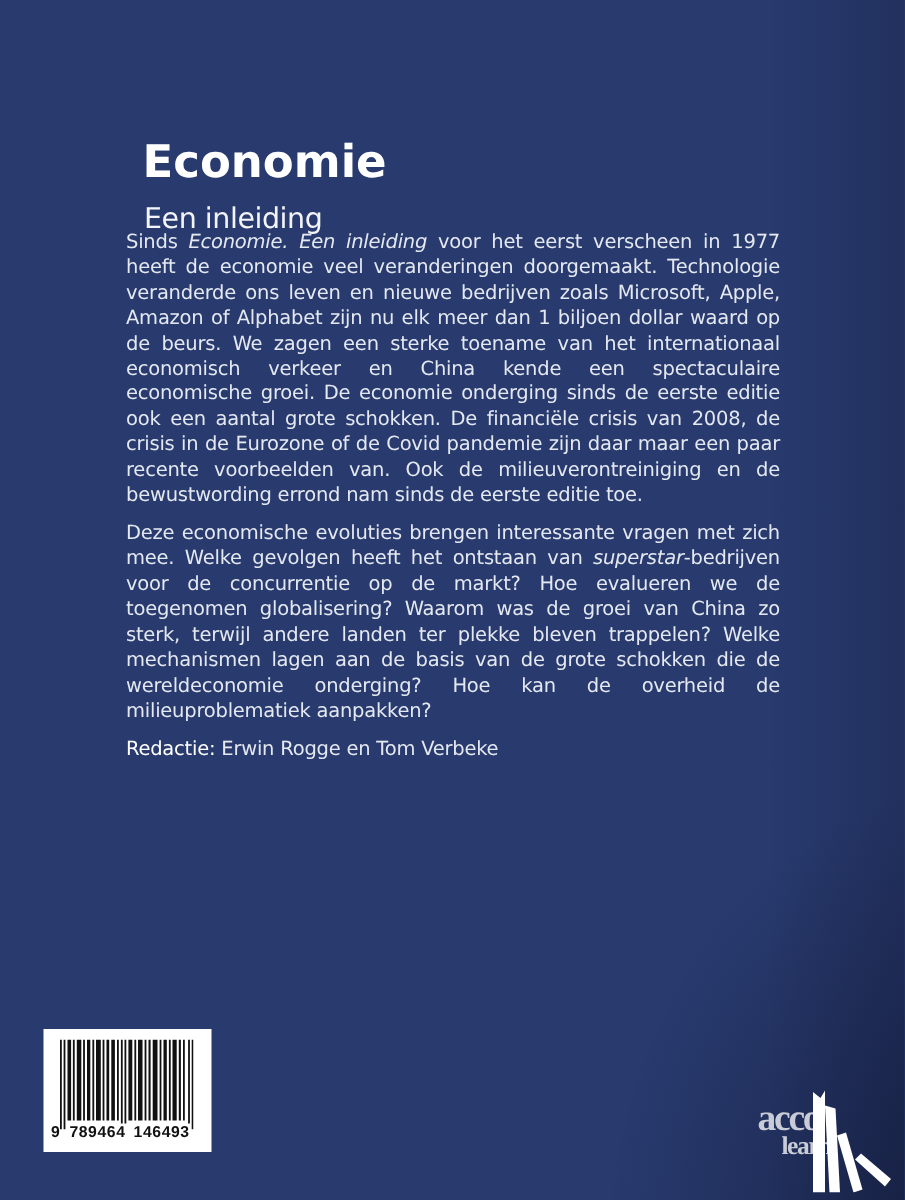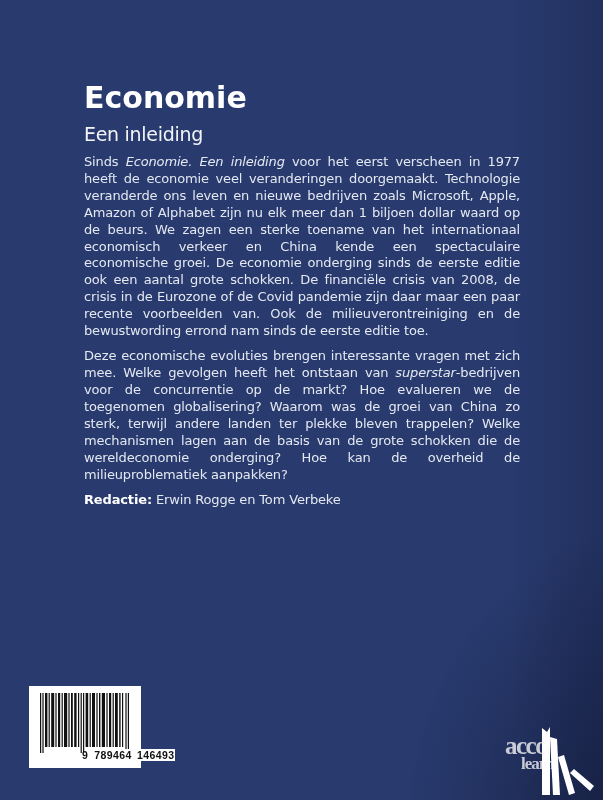--- a/index.html
+++ b/index.html
@@ -11,50 +11,49 @@
     }
     .vignette {
       position: absolute; inset: 0; pointer-events: none;
       background: radial-gradient(ellipse 260px 320px at 110% 105%, rgba(16,22,50,0.75), rgba(16,22,50,0) 100%),
                   linear-gradient(90deg, rgba(0,0,0,0) 85%, rgba(14,20,48,0.25) 100%);
     }
     .title {
       position: absolute; left: 84px; top: 78px;
       font-family: "DejaVu Sans", sans-serif; font-weight: bold;
       font-size: 30px; color: #ffffff; letter-spacing: 0px;
-      margin: 0; line-height: 40px;
+      margin: 11px; line-height: 40px;
     }
     .subtitle {
       position: absolute; left: 84px; top: 120px;
       font-family: "DejaVu Sans", sans-serif; font-weight: normal;
-      font-size: 19px; color: #f2f4f8; margin: 0; line-height: 28px;
+      font-size: 19px; color: #f2f4f8; margin: 12px; line-height: 28px;
       letter-spacing: -0.3px;
     }
     .body-text {
       position: absolute; left: 84px; top: 154px; width: 436px;
       font-family: "DejaVu Sans", sans-serif; font-size: 13px;
       line-height: 16.9px; color: #e4e8f1; text-align: justify;
       letter-spacing: -0.15px;
     }
     .body-text p { margin: 0 0 8.5px 0; }
     .body-text p.credit { margin-bottom: 7px; }
-    .body-text b { font-weight: bold; color: #ffffff; }
+    .body-text b { font-weight: normal; color: #ffffff; }
     .barcode-box {
       position: absolute; left: 29px; top: 686px; width: 112px; height: 82px;
       background: #ffffff;
     }
     .barcode-bars {
       position: absolute; left: 11px; top: 7px; width: 89px; height: 60px;
     }
     .barcode-digits {
       position: absolute; left: 5px; top: 63px; width: 104px;
       font-family: "Liberation Sans", sans-serif; font-size: 10.5px;
       font-weight: bold; color: #111; letter-spacing: 0.4px; white-space: nowrap;
       background: transparent;
-      margin-left: 48px;
     }
     .barcode-digits span.lead { margin-right: 5px; }
     .barcode-digits span.grp { background: #fff; padding: 0 1px; }
     .logo {
       position: absolute; left: 500px; top: 715px; width: 100px; height: 80px;
     }
     .logo-acco {
       position: absolute; left: 5px; top: 18px;
       font-family: "Liberation Serif", serif; font-weight: bold;
       font-size: 25px; color: #c9ccd6; letter-spacing: -1.5px; line-height: 25px;

